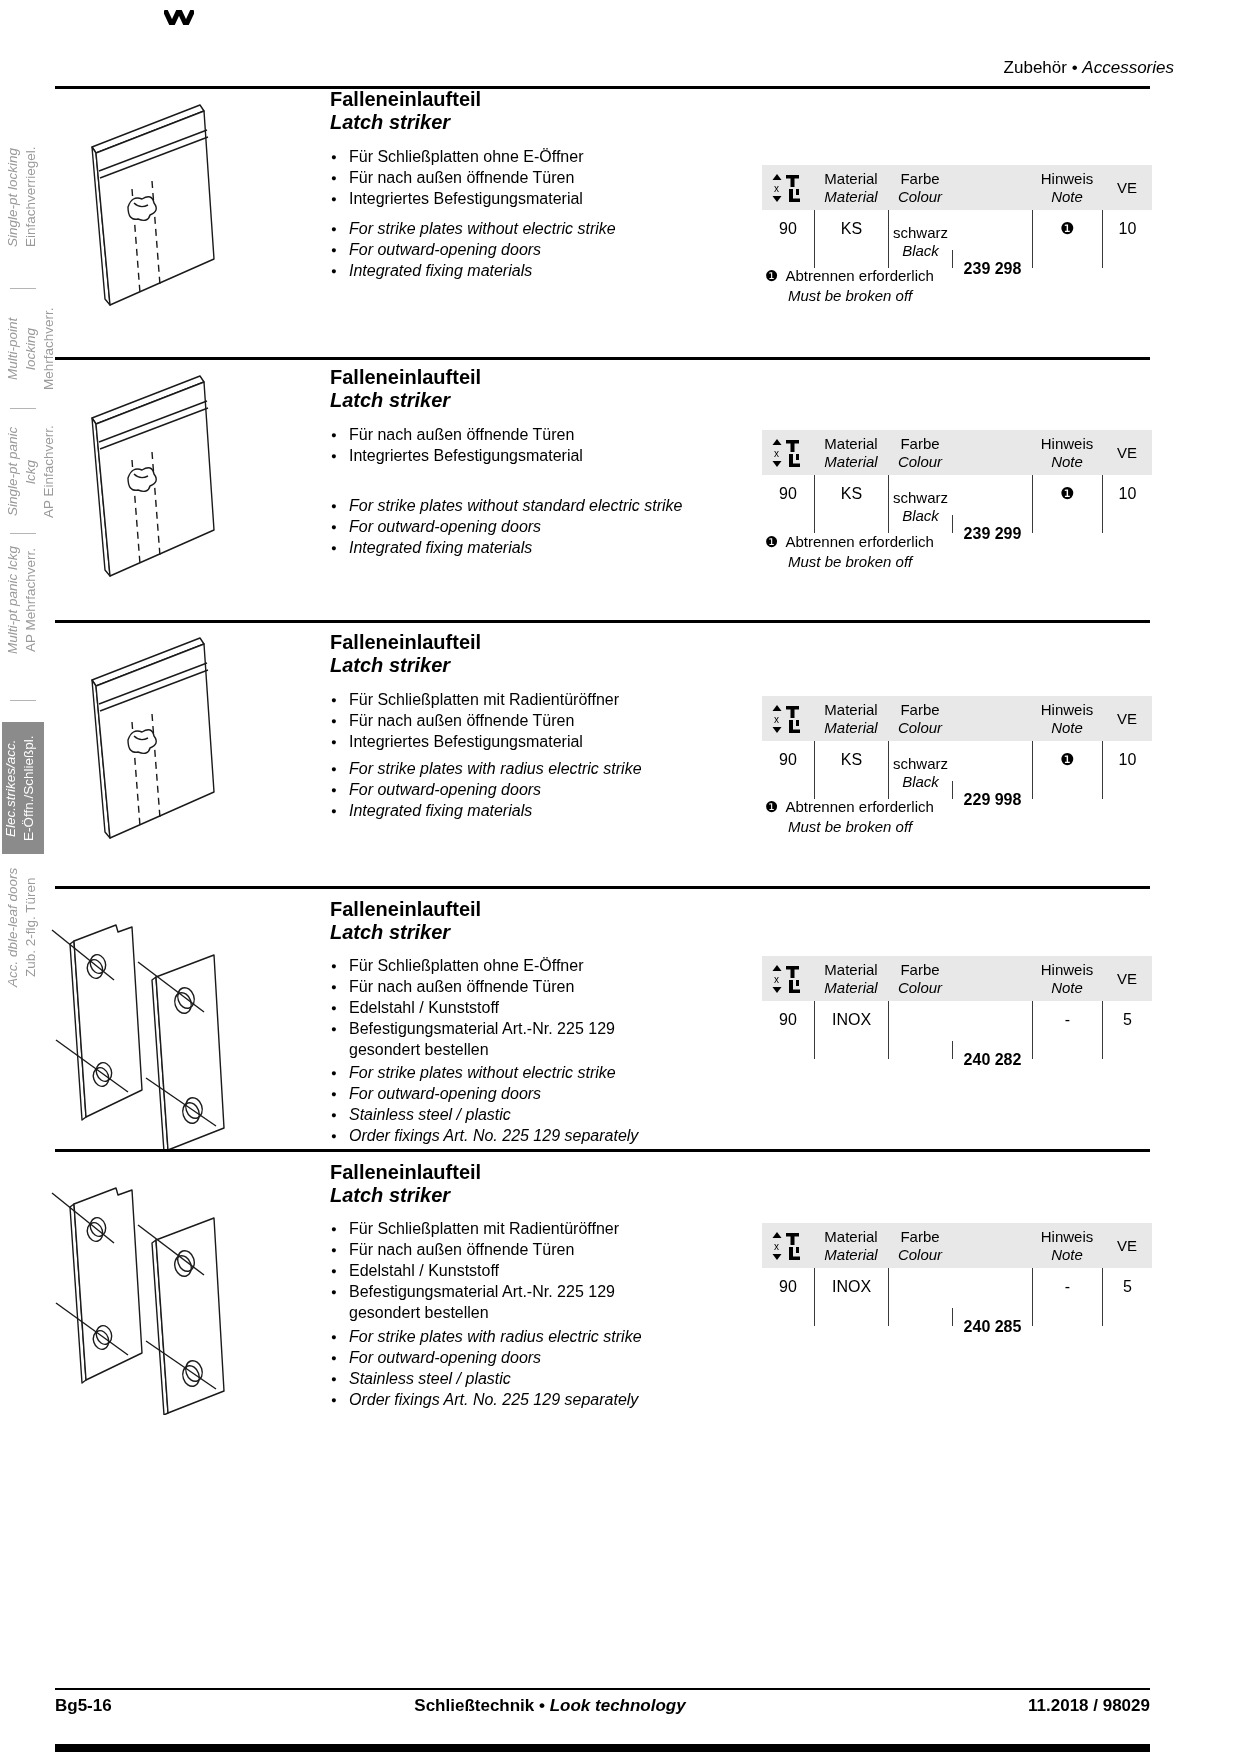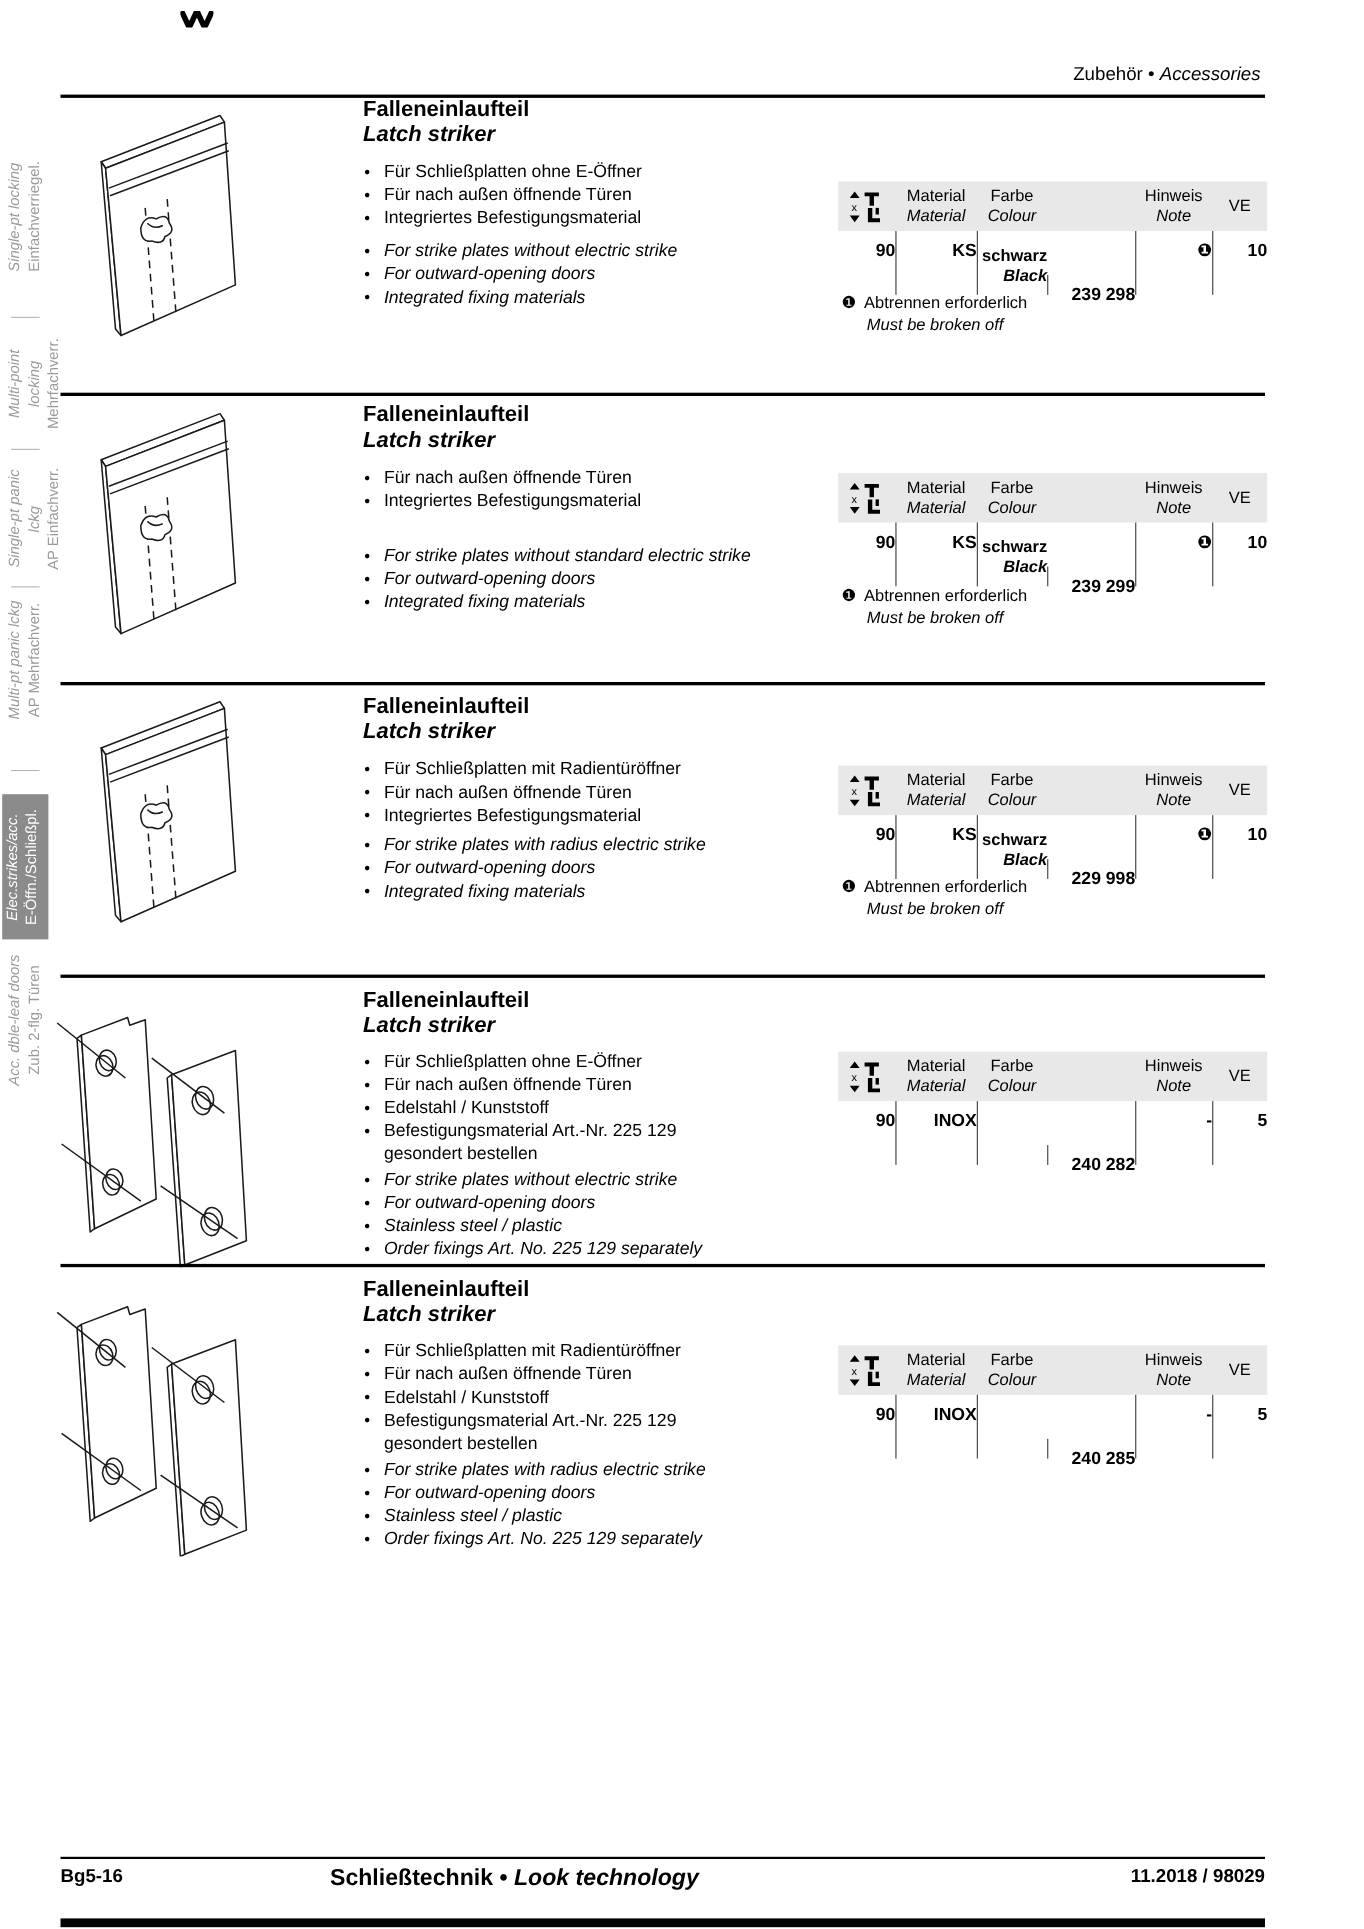--- a/index.html
+++ b/index.html
@@ -3,21 +3,21 @@
 <meta charset="utf-8">
 <style>
   html,body{margin:0;padding:0;background:#fff;}
   .page{position:relative;width:1240px;height:1754px;background:#fff;overflow:hidden;
         font-family:"Liberation Sans","DejaVu Sans",sans-serif;color:#000;}
   .it{font-style:italic;}
   .rule{position:absolute;left:55px;width:1095px;height:3px;background:var(--rule,#000);}
   
   .logo{position:absolute;left:55px;top:28px;font-size:46px;font-weight:bold;letter-spacing:4px;line-height:50px;}
   .crown{position:absolute;left:164px;top:10px;}
-  .hdr-right{position:absolute;left:696px;top:58px;width:450px;text-align:right;font-size:17px;}
+  .hdr-right{position:absolute;left:724px;top:58px;width:450px;text-align:right;font-size:17px;}
   
   .side-item{position:absolute;left:4px;width:40px;writing-mode:vertical-rl;transform:rotate(180deg);
              text-align:center;color:var(--sidebar_text,#9a9a9a);}
   .side-item .sl{display:block;font-size:13.5px;line-height:18px;}
   .side-item .en-l{font-style:italic;}
   .side-item.active{left:2px;width:42px;background:var(--sidebar_active_bg,#8b8b8b);color:var(--sidebar_active_text,#fff);}
   .side-sep{position:absolute;left:10px;width:26px;height:1px;background:#b5b5b5;}
   
   .sec-title{position:absolute;font-size:20px;font-weight:bold;line-height:23px;}
   ul.bullets{position:absolute;list-style:none;margin:0;padding:0;width:420px;}
@@ -25,33 +25,33 @@
   ul.bullets li::before{content:"●";position:absolute;left:1px;top:0;font-size:9.5px;line-height:21px;}
   ul.bullets.en li{font-style:italic;}
   .drawing{position:absolute;}
   .drawing svg{display:block;}
   
   .ptable{position:absolute;width:390px;}
   .thead{display:flex;height:45px;background:var(--table_header_bg,#e8e8e8);}
   .thead .c{display:flex;flex-direction:column;justify-content:center;height:100%;
             font-size:15px;line-height:18px;text-align:center;}
   .trow{display:flex;height:58px;}
-  .trow .c{box-sizing:border-box;padding-top:9px;text-align:right;font-size:16px;line-height:19px;font-weight:bold;}
+  .trow .c{box-sizing:border-box;padding-top:9px;text-align:center;font-size:16px;line-height:19px;}
   .trow .c + .c{border-left:1px solid #3a3a3a;}
   .c1{width:52px;}.c2{width:74px;}.c3{width:64px;}.c4{width:80px;}.c5{width:70px;}.c6{width:50px;}
   .trow .c3{display:flex;flex-direction:column;padding-top:14px;font-size:15px;line-height:18px;}
   .art{font-weight:bold;margin-top:40px;}
   .dimcell{display:flex;align-items:center;justify-content:center;}
   
   .footnote{position:absolute;font-size:15px;line-height:20px;}
   .fn-marker{margin-right:7px;}
   .fn-en{margin-left:23px;font-style:italic;}
   
   .foot-left{position:absolute;left:55px;top:1696px;font-size:17px;font-weight:bold;}
-  .foot-center{position:absolute;left:300px;top:1696px;width:500px;text-align:left;font-size:21px;font-weight:bold;}
+  .foot-center{position:absolute;left:300px;top:1696px;width:500px;text-align:center;font-size:17px;font-weight:bold;}
   .foot-right{position:absolute;left:900px;top:1696px;width:250px;text-align:right;font-size:17px;font-weight:bold;}
   .bottom-bar{position:absolute;left:55px;top:1744px;width:1095px;height:8px;background:#000;}
   .thin-rule{position:absolute;left:55px;top:1688px;width:1095px;height:2px;background:#000;}
   .line-svg{stroke:var(--drawing_stroke,#1a1a1a);fill:#fff;stroke-width:1.4;stroke-linejoin:round;}
 </style>
 </head>
 <body>
 
 <div class="page">
 

